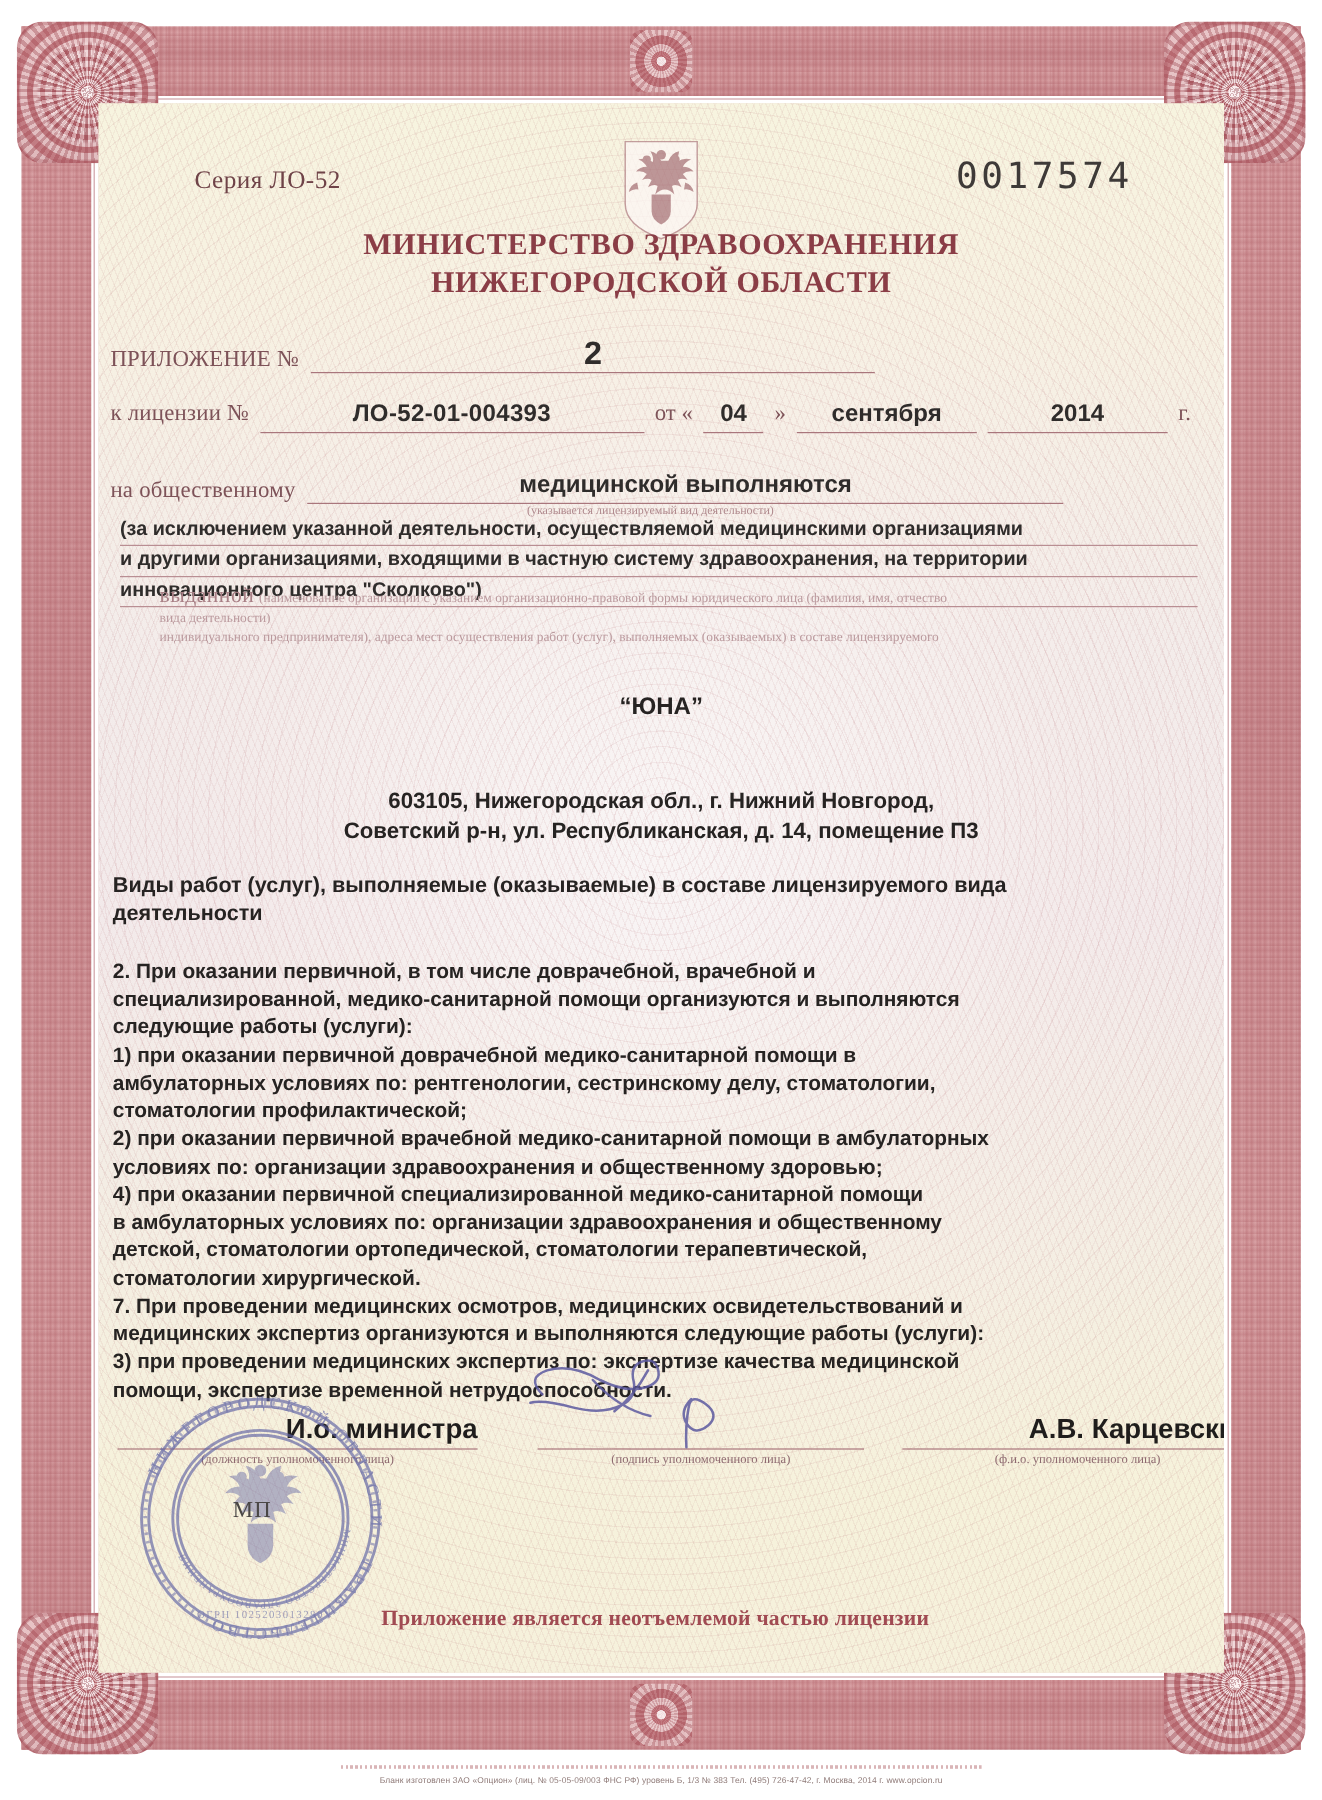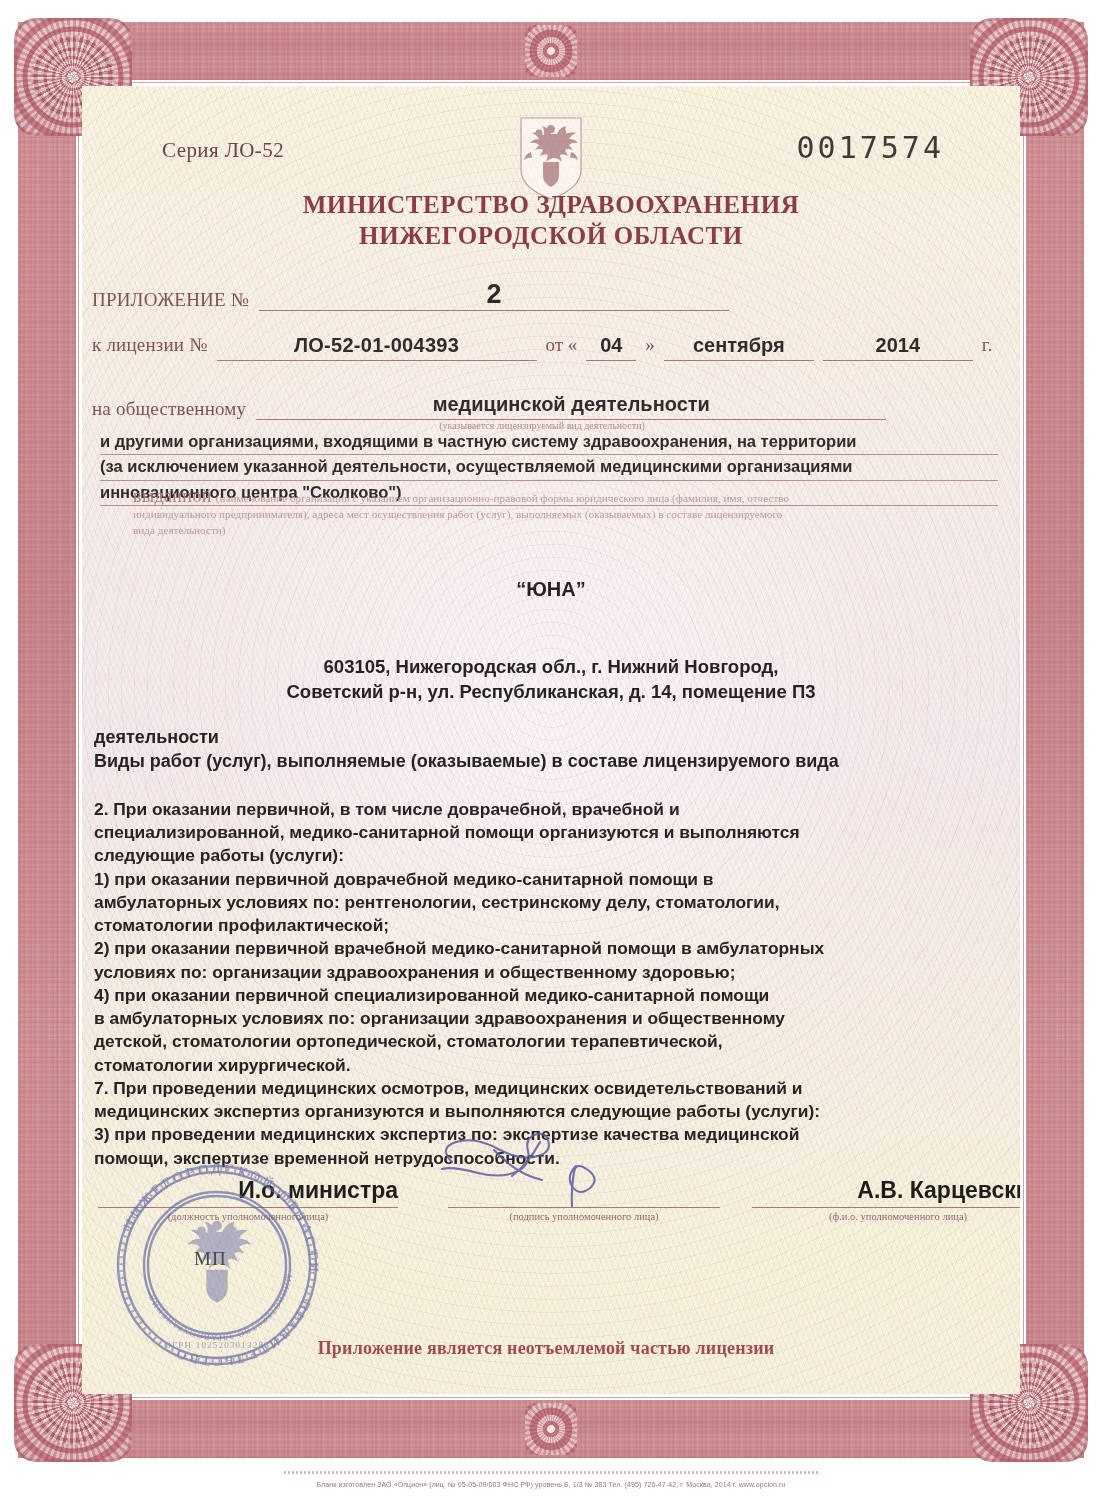--- a/index.html
+++ b/index.html
@@ -367,49 +367,49 @@
           </span>
           <span class="uline" id="year-line">
             <span class="fval">2014</span>
           </span>
           <span class="flabel">г.</span>
         </div>
 
         <div id="row-activity">
           <span class="flabel">на общественному</span>
           <span class="uline" id="act-line">
-            <span class="fval">медицинской деятельности</span>
+            <span class="fval">медицинской выполняются</span>
           </span>
         </div>
         <div id="act-hint">(указывается лицензируемый вид деятельности)</div>
 
         <div id="act-exclusion">
+          <div class="act-ln">(за исключением указанной деятельности, осуществляемой медицинскими организациями</div>
           <div class="act-ln">и другими организациями, входящими в частную систему здравоохранения, на территории</div>
-          <div class="act-ln">(за исключением указанной деятельности, осуществляемой медицинскими организациями</div>
           <div class="act-ln">инновационного центра "Сколково")</div>
         </div>
 
         <div id="issued-block">
           <span id="issued-word">выданной</span>
           <span id="issued-hint">(наименование организации с указанием организационно-правовой формы юридического лица (фамилия, имя, отчество</span>
+          <div id="issued-hint">вида деятельности)</div>
           <div id="issued-hint">индивидуального предпринимателя), адреса мест осуществления работ (услуг), выполняемых (оказываемых) в составе лицензируемого</div>
-          <div id="issued-hint">вида деятельности)</div>
         </div>
 
         <div id="org">
           <div>“ЮНА”</div>
         </div>
         <div id="addr">
           <div>603105, Нижегородская обл., г. Нижний Новгород,</div>
           <div>Советский р-н, ул. Республиканская, д. 14, помещение П3</div>
         </div>
 
         <div id="works-heading">
+          <div>Виды работ (услуг), выполняемые (оказываемые) в составе лицензируемого вида</div>
           <div>деятельности</div>
-          <div>Виды работ (услуг), выполняемые (оказываемые) в составе лицензируемого вида</div>
         </div>
 
         <div id="works-body">
             <p>2. При оказании первичной, в том числе доврачебной, врачебной и</p>
             <p>специализированной, медико-санитарной помощи организуются и выполняются</p>
             <p>следующие работы (услуги):</p>
             <p>1) при оказании первичной доврачебной медико-санитарной помощи в</p>
             <p>амбулаторных условиях по: рентгенологии, сестринскому делу, стоматологии,</p>
             <p>стоматологии профилактической;</p>
             <p>2) при оказании первичной врачебной медико-санитарной помощи в амбулаторных</p>

